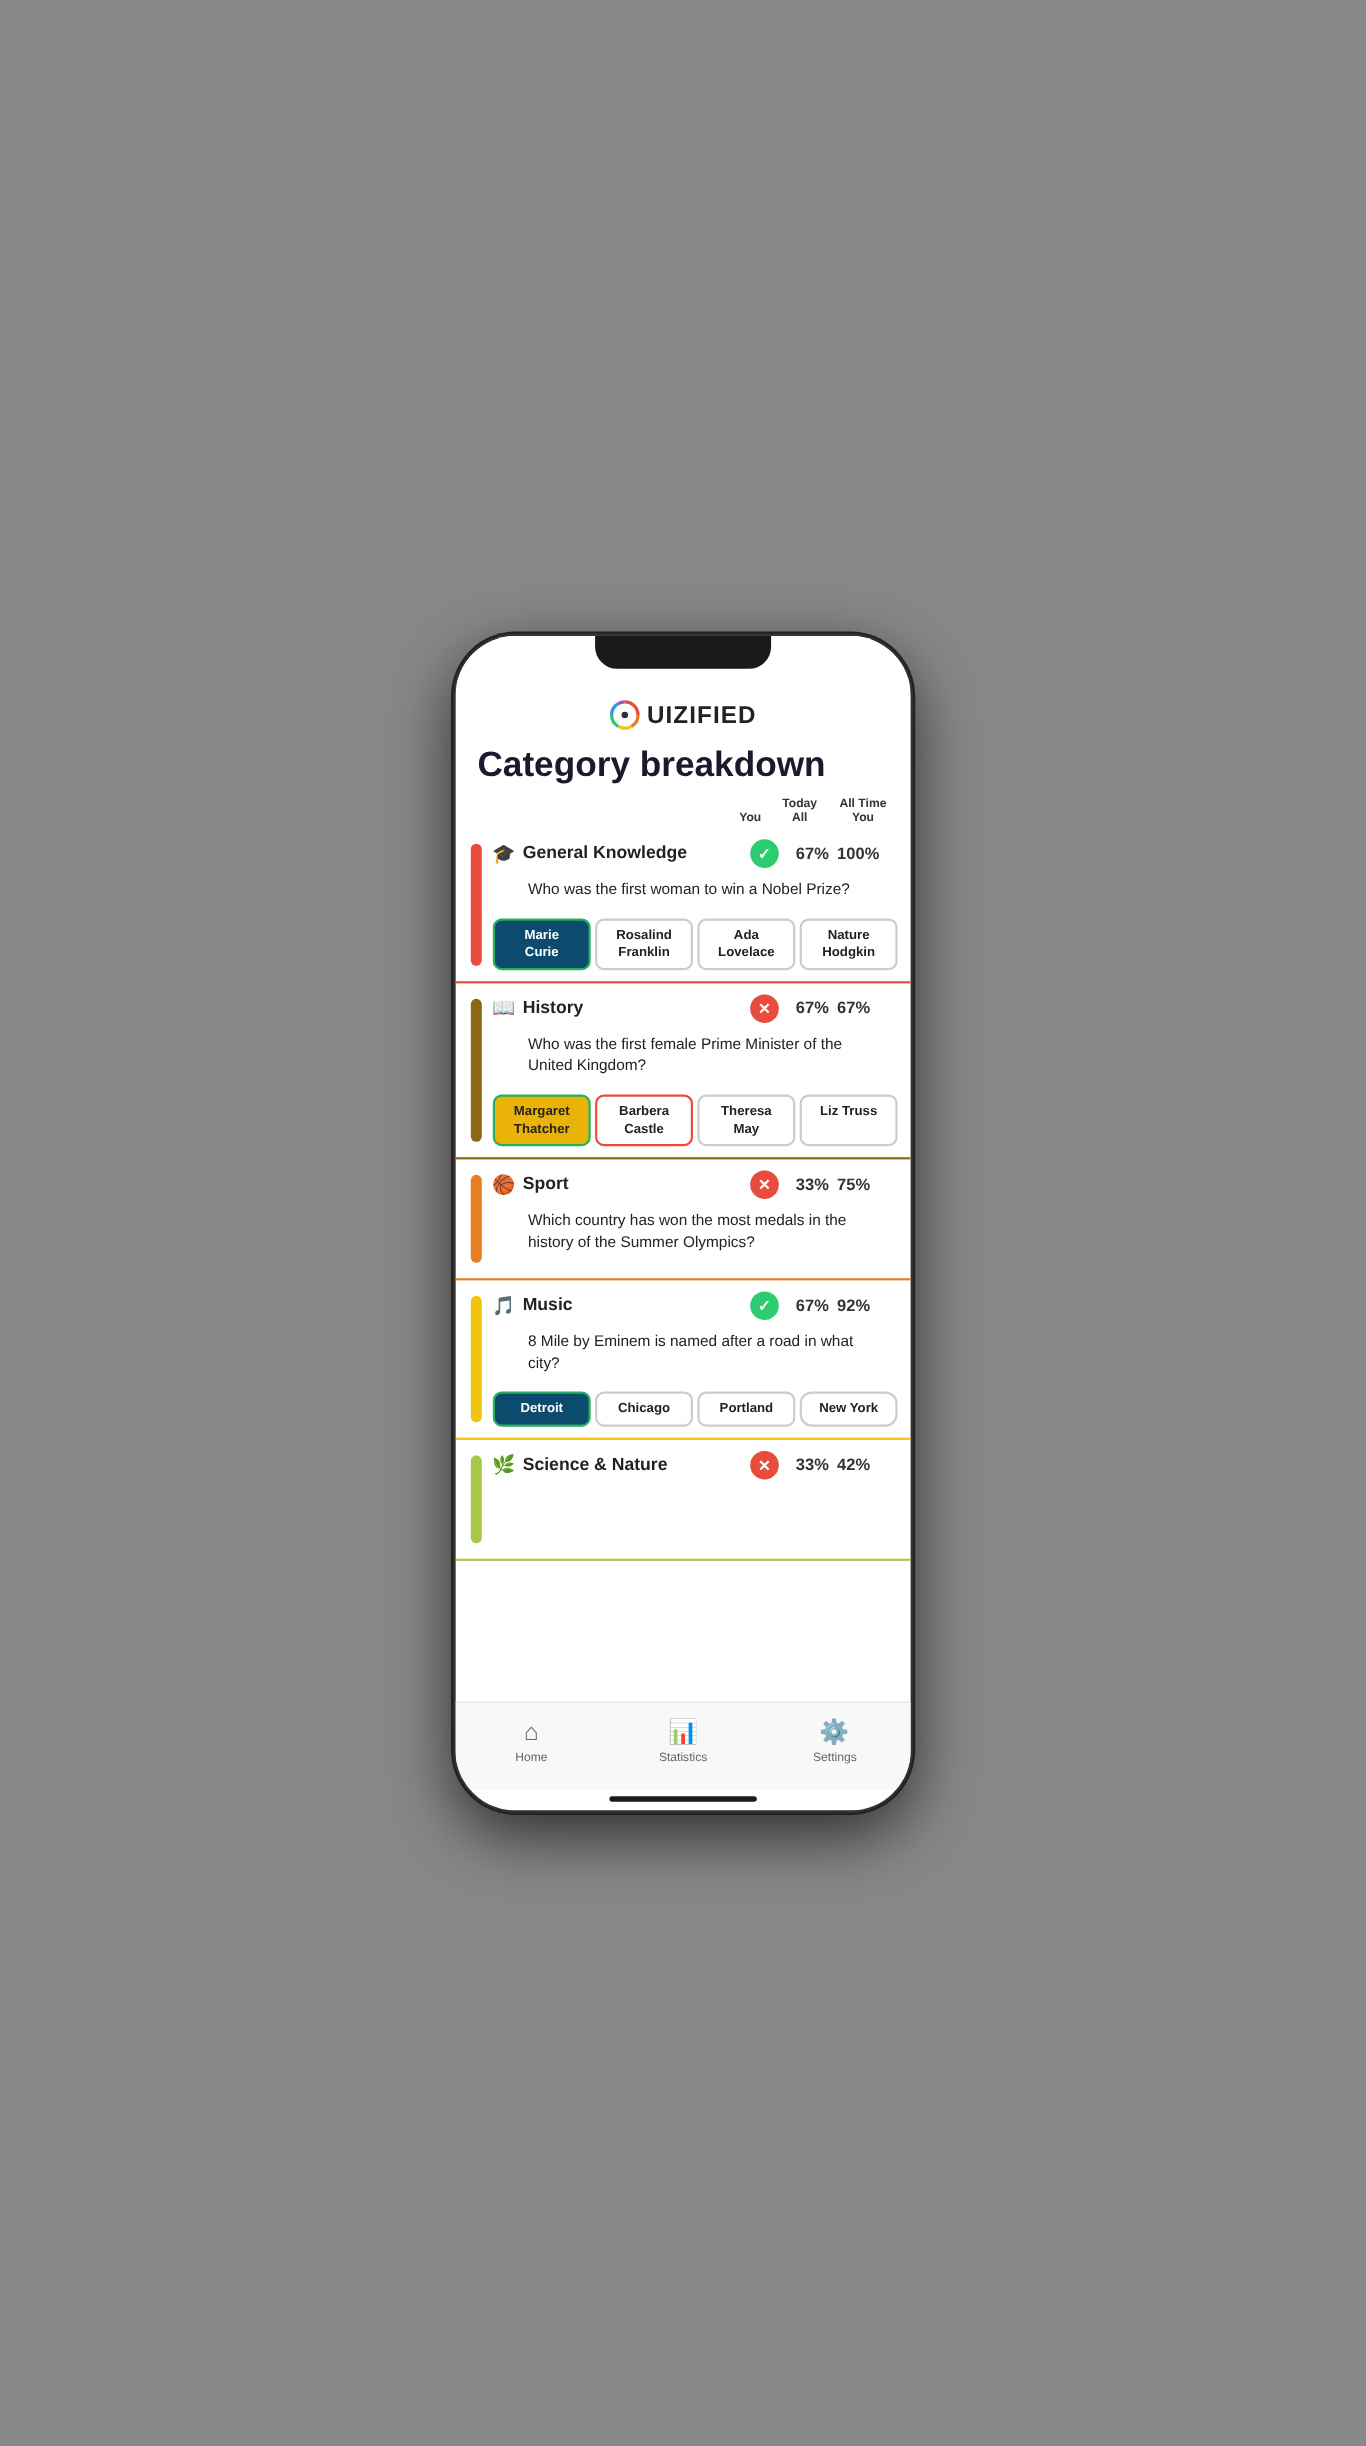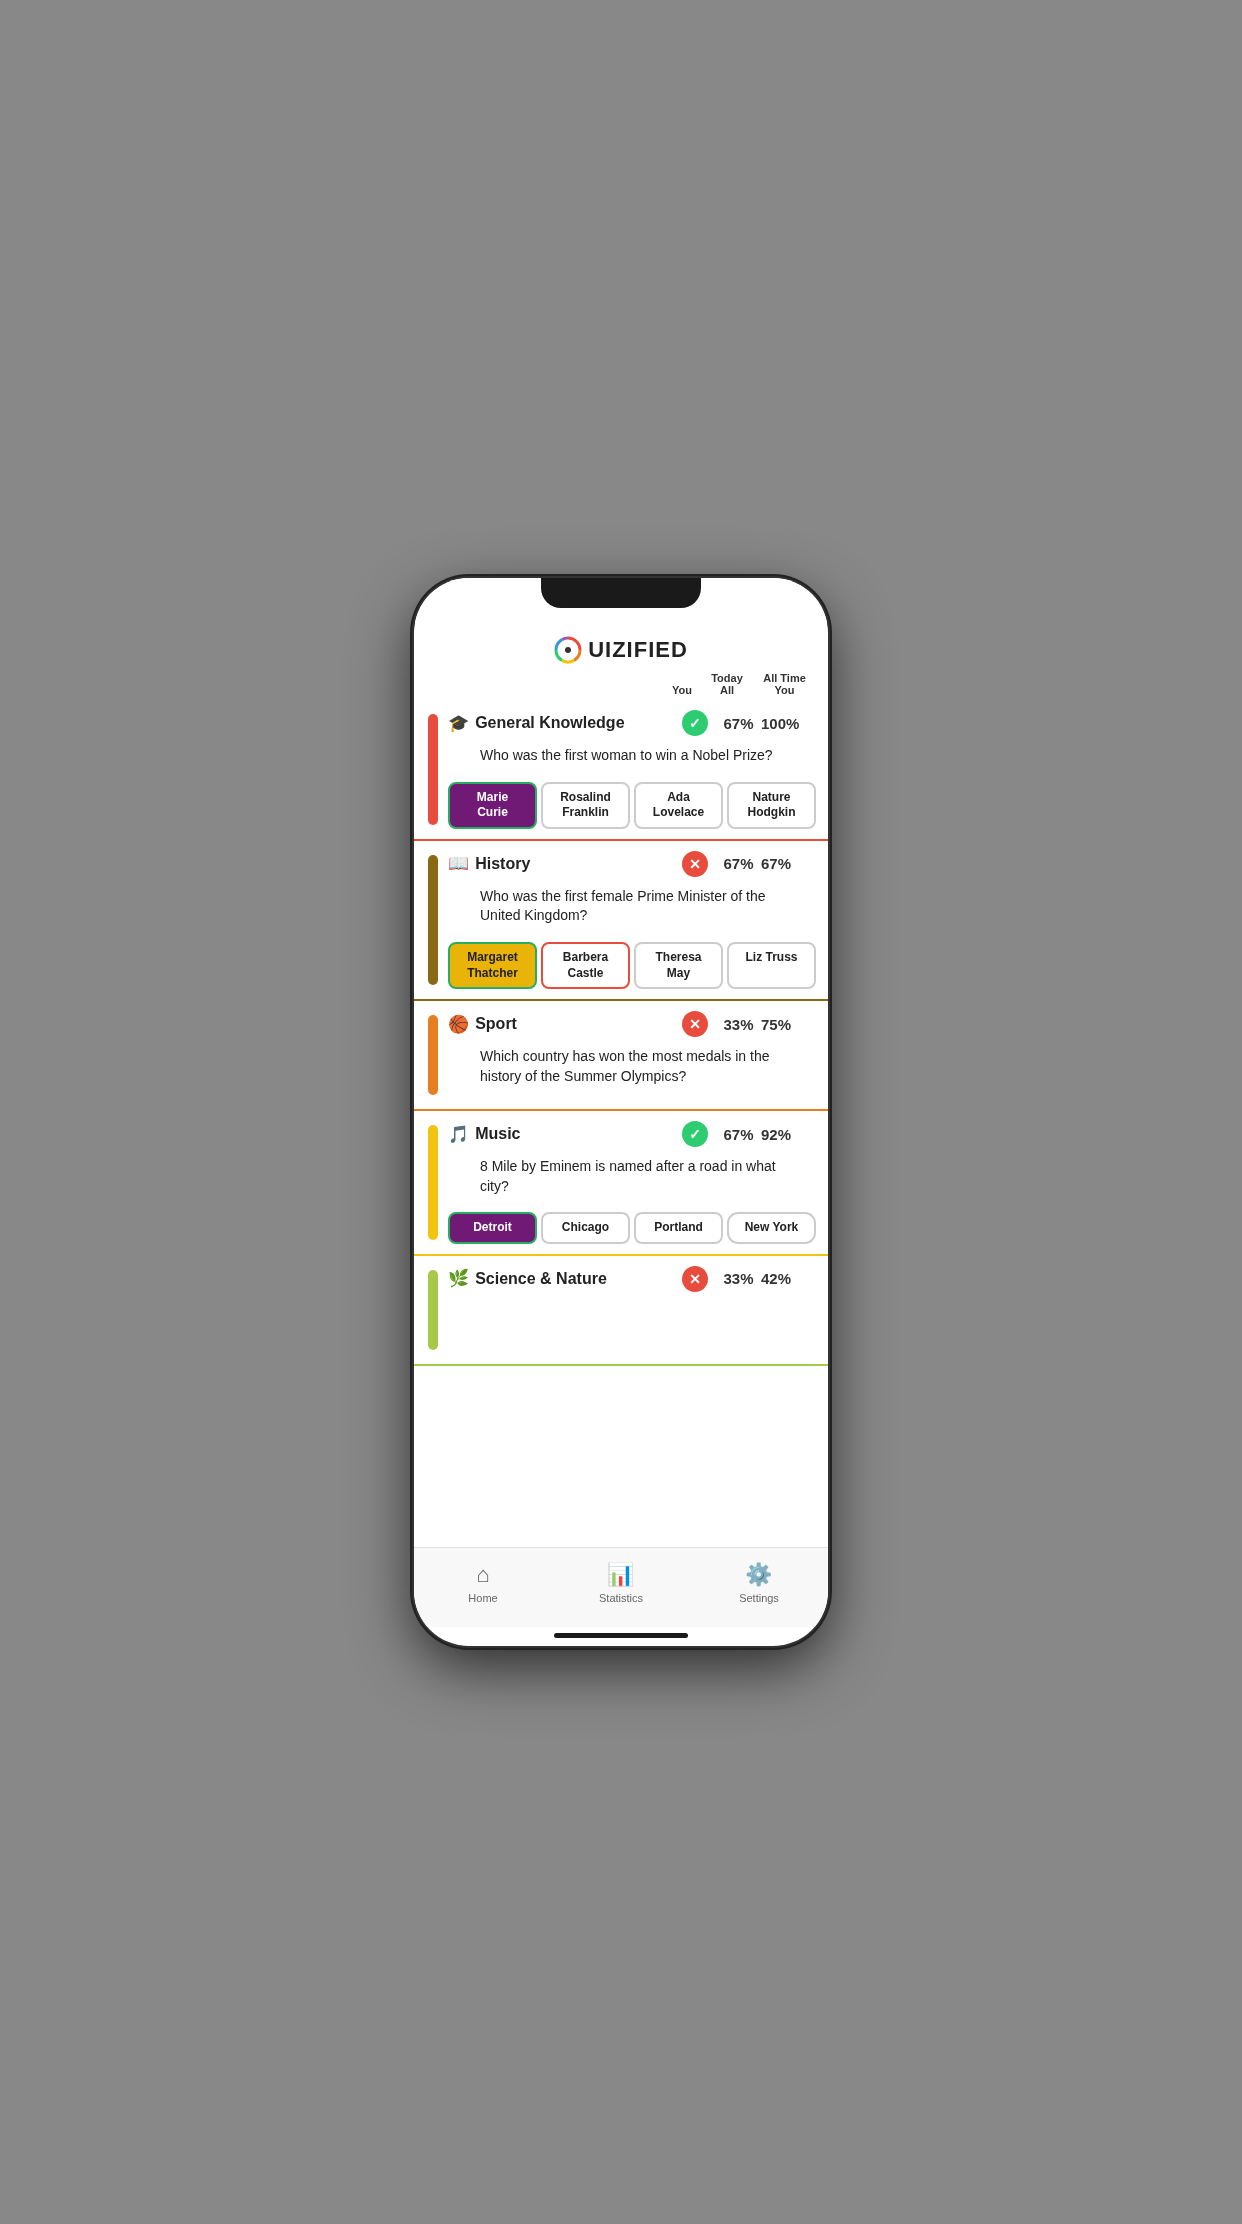--- a/index.html
+++ b/index.html
@@ -193,21 +193,21 @@
     .ans {
       border: 2px solid #ccc;
       border-radius: 8px;
       padding: 6px 4px;
       font-size: 12px;
       font-weight: 700;
       text-align: center;
       color: #222;
       line-height: 1.3;
     }
-    .ans-green-fill { border-color: #27ae60; background: #701a75; color: #fff; }
+    .ans-green-fill { border-color: #27ae60; background: #0c4a6e; color: #fff; }
     .ans-green { border-color: #27ae60; background: #eab308; color: #222; }
     .ans-red { border-color: #e74c3c; background: #fff; color: #222; }
   </style>
 </head>
 <body>
 
 <div class="phone-frame">
   <div class="phone-screen">
     <div class="notch"></div>
     <div class="status-bar"></div>
@@ -222,20 +222,21 @@
           <path d="M20 24.4 A12 12 0 0 1 8 24.4" stroke="#f1c40f" stroke-width="3" fill="none"></path>
           <path d="M8 24.4 A12 12 0 0 1 2 14" stroke="#2ecc71" stroke-width="3" fill="none"></path>
           <path d="M2 14 A12 12 0 0 1 8 3.6" stroke="#3498db" stroke-width="3" fill="none"></path>
           <path d="M8 3.6 A12 12 0 0 1 14 2" stroke="#9b59b6" stroke-width="3" fill="none"></path>
           <circle cx="14" cy="14" r="5" fill="#fff"></circle>
           <circle cx="14" cy="14" r="3" fill="#333"></circle>
         </svg>
         <span class="logo-text">UIZIFIED</span>
       </div>
 
+      <div class="page-title">Category breakdown</div>
 
       <div style="display:flex; padding: 0 16px 4px; align-items:flex-end;">
         <div style="flex:1;"></div>
         <div style="width:30px; text-align:center; font-size:11px; font-weight:700; color:#333;">You</div>
         <div style="width:10px;"></div>
         <div style="width:40px; text-align:center; font-size:11px; font-weight:700; color:#333;">
           <div>Today</div>
           <div>All</div>
         </div>
         <div style="width:10px;"></div>

